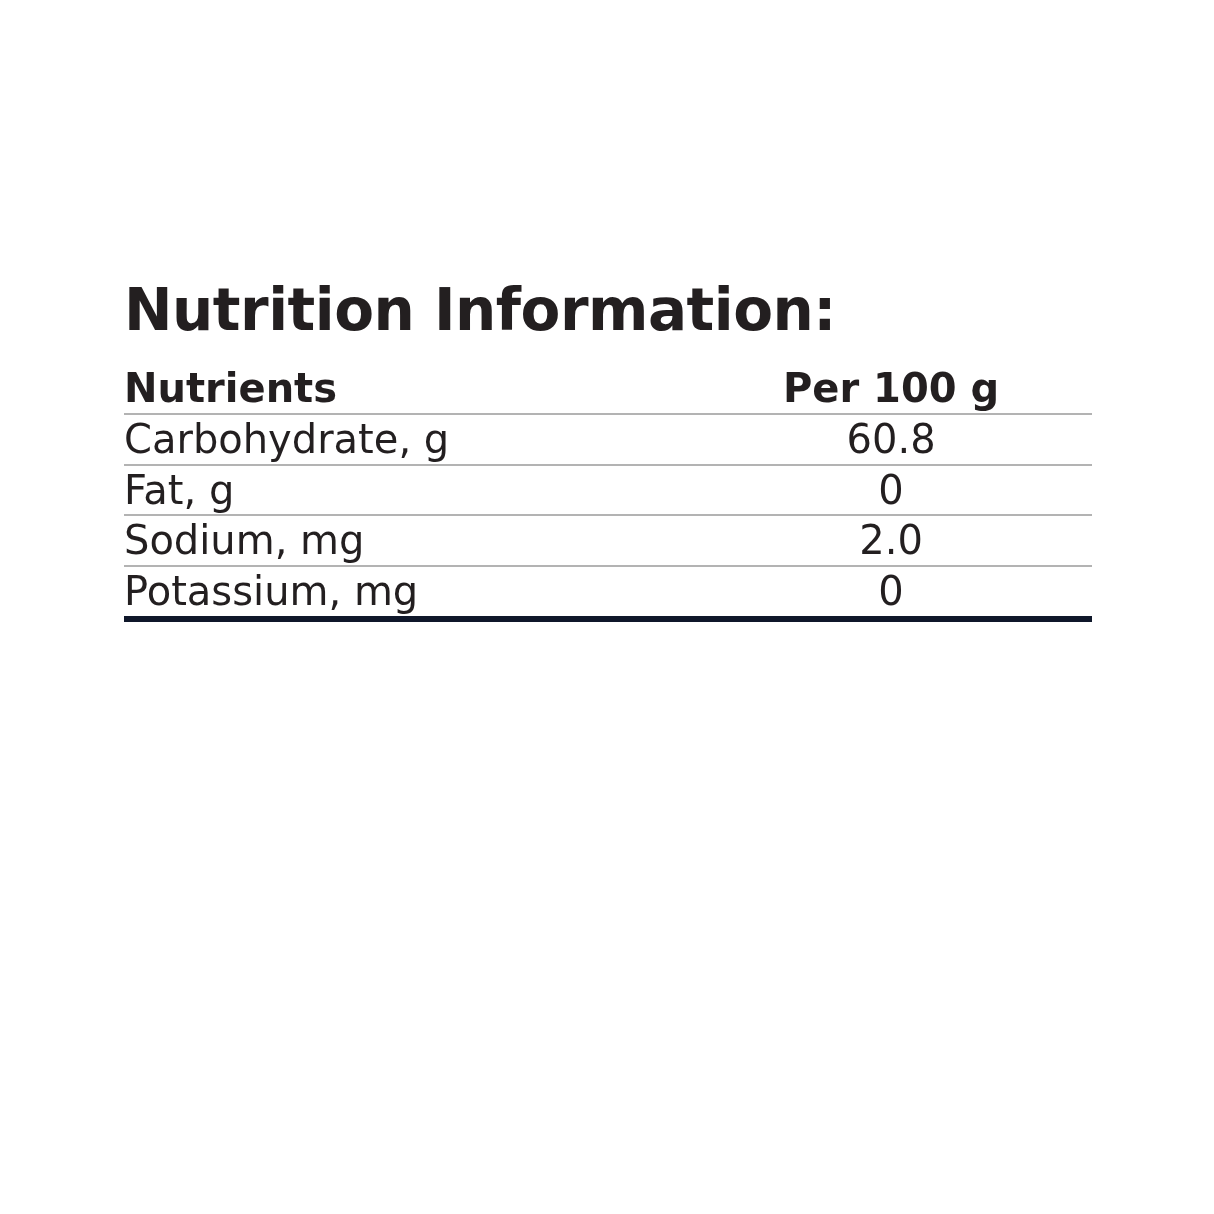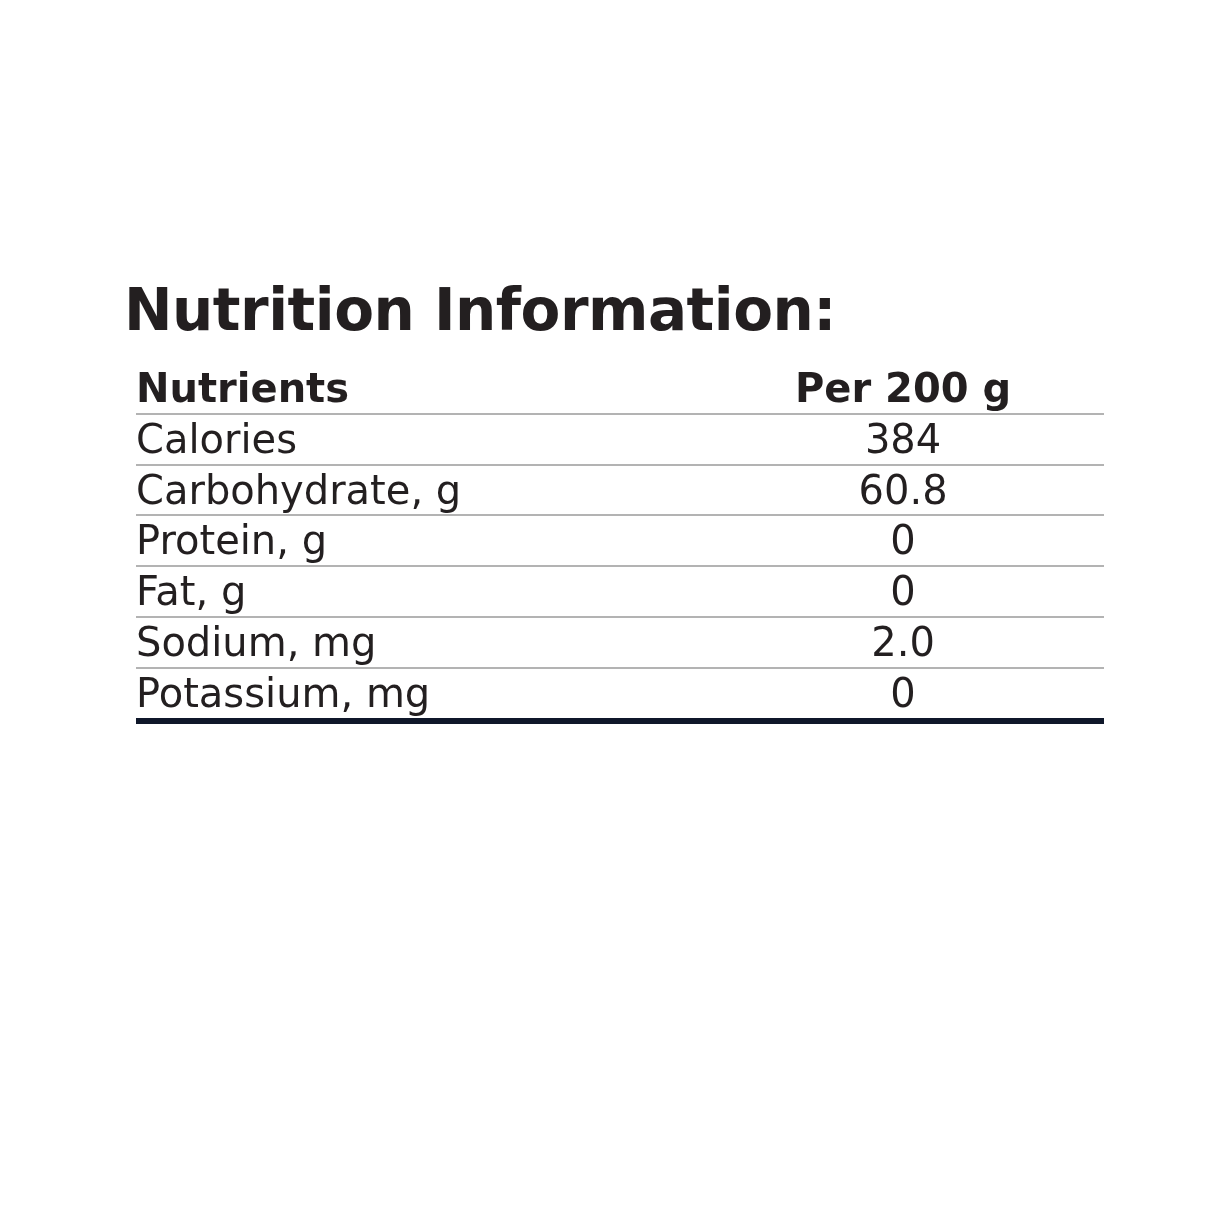--- a/index.html
+++ b/index.html
@@ -33,21 +33,20 @@
     letter-spacing: -0.5px;
     color: #231f20;
     margin: 0 0 22px 0;
     line-height: 1.05;
     white-space: nowrap;
   }
   table.nutrition {
     width: 100%;
     border-collapse: collapse;
     table-layout: fixed;
-    margin-left: 12px;
   }
   table.nutrition th,
   table.nutrition td {
     padding: 0;
     vertical-align: bottom;
   }
   .col-name { width: 62%; }
   .col-value { width: 38%; }
 
   thead th {
@@ -88,35 +87,27 @@
     <h1 class="title">Nutrition Information:</h1>
 
     <table class="nutrition">
       <colgroup>
         <col class="col-name">
         <col class="col-value">
       </colgroup>
       <thead>
         <tr>
           <th class="name-cell">Nutrients</th>
-          <th class="value-cell">Per 200 g</th>
+          <th class="value-cell">Per 100 g</th>
         </tr>
       </thead>
       <tbody>
         <tr>
-          <td class="name-cell">Calories</td>
-          <td class="value-cell">384</td>
-        </tr>
-        <tr>
           <td class="name-cell">Carbohydrate, g</td>
           <td class="value-cell">60.8</td>
-        </tr>
-        <tr>
-          <td class="name-cell">Protein, g</td>
-          <td class="value-cell">0</td>
         </tr>
         <tr>
           <td class="name-cell">Fat, g</td>
           <td class="value-cell">0</td>
         </tr>
         <tr>
           <td class="name-cell">Sodium, mg</td>
           <td class="value-cell">2.0</td>
         </tr>
         <tr class="last">

